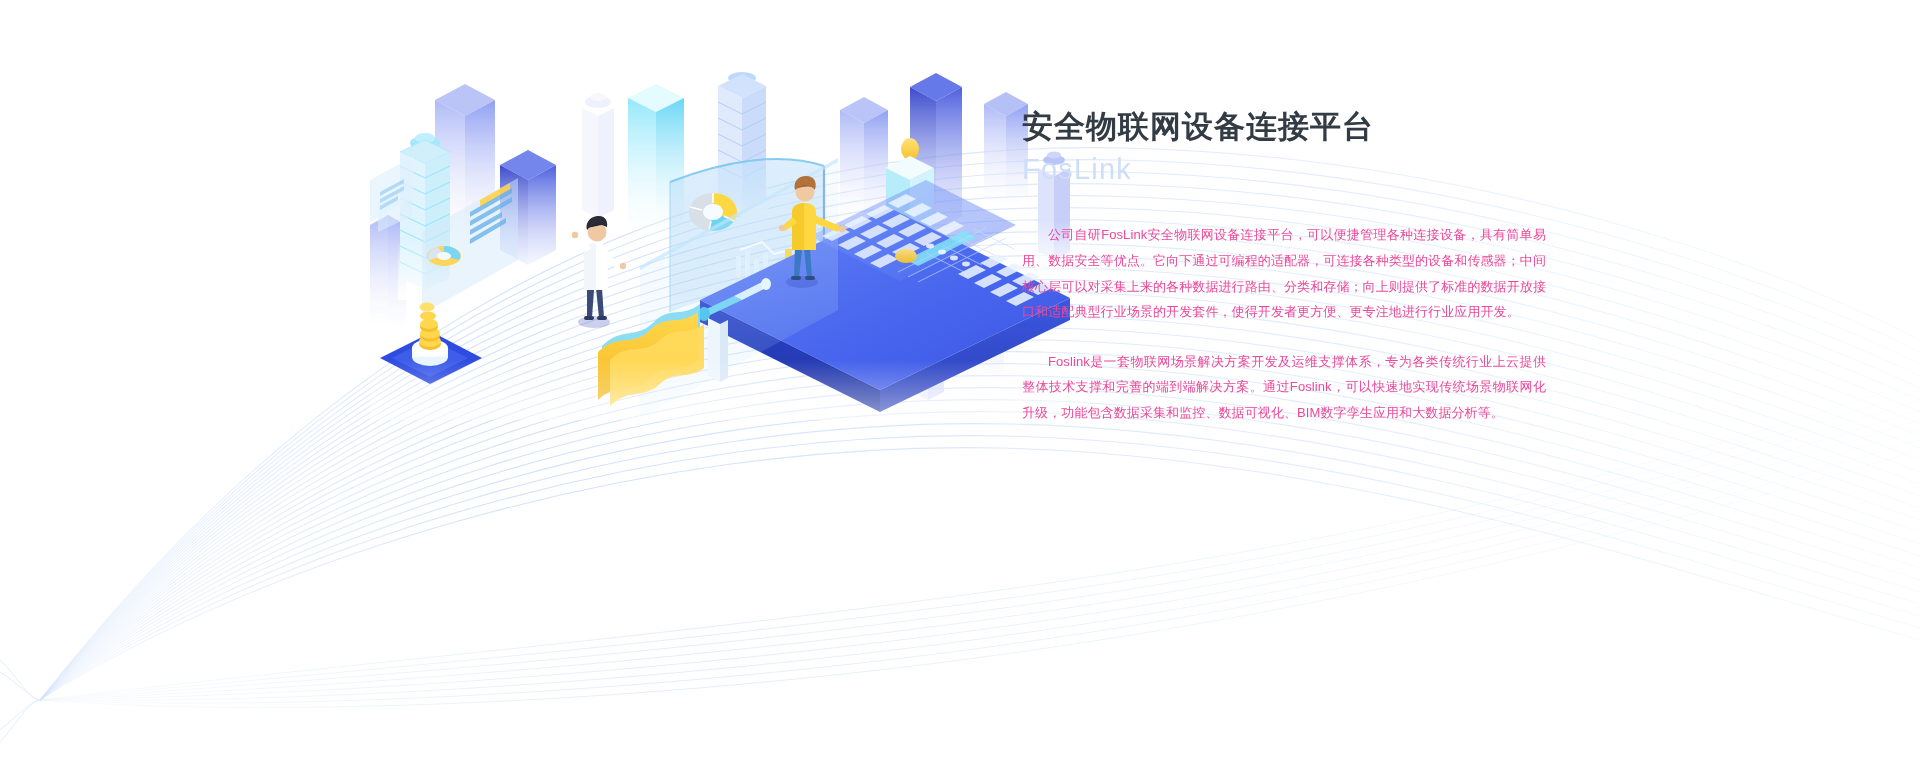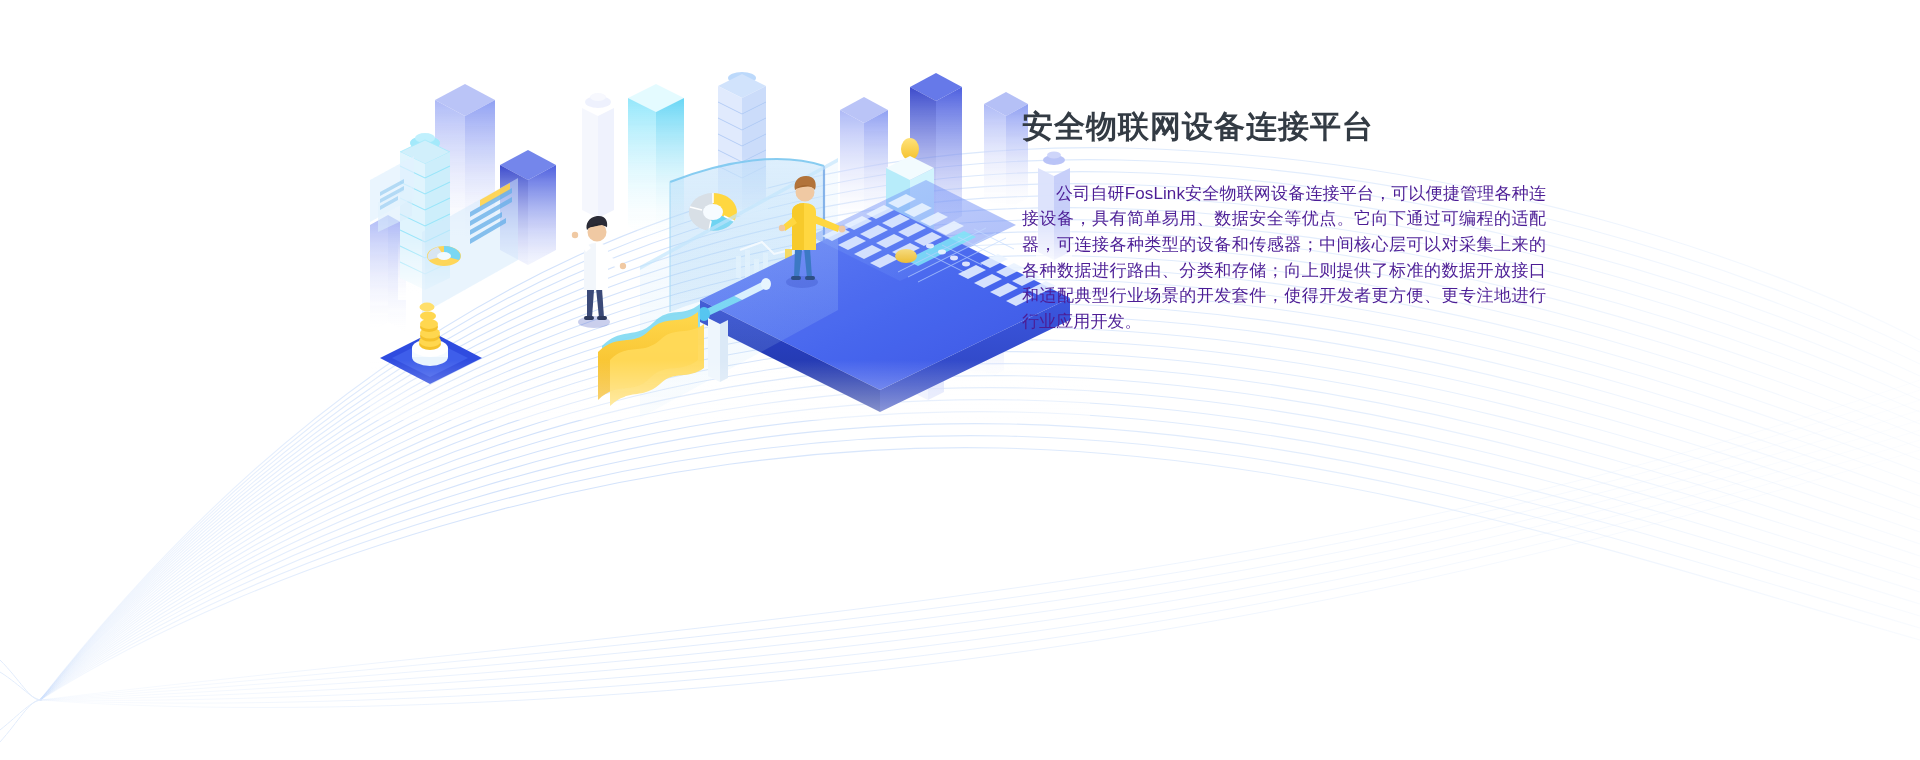--- a/index.html
+++ b/index.html
@@ -71,23 +71,23 @@
     line-height: 1.3;
     margin: 4px 0 0 0;
     white-space: nowrap;
   }
 
   .body-block {
     margin-top: 34px;
   }
 
   .para {
-    font-size: 17px;
+    font-size: 13px;
     line-height: 25.6px;
-    color: #4c1d95;
+    color: #ec4899;
     text-align: justify;
     text-indent: 2em;
     margin: 0 16px 24px 0;
     letter-spacing: 0.1px;
   }
   .para:last-child { margin-bottom: 0; }
 </style>
 </head>
 <body>
 
@@ -562,19 +562,21 @@
         <ellipse cx="58" cy="256" rx="8" ry="4.6" fill="#ffd74f"></ellipse>
         <ellipse cx="57" cy="247" rx="7.5" ry="4.4" fill="#ffdf6b"></ellipse>
       </g>
     </g>
 
     <rect x="0" y="300" width="720" height="60" fill="url(#fadeV)" opacity="0.55"></rect>
   </svg>
 
   <div class="text-col">
     <h1 class="main-title">安全物联网设备连接平台</h1>
+    <div class="sub-title">FosLink</div>
 
     <div class="body-block">
       <p class="para">公司自研FosLink安全物联网设备连接平台，可以便捷管理各种连接设备，具有简单易用、数据安全等优点。它向下通过可编程的适配器，可连接各种类型的设备和传感器；中间核心层可以对采集上来的各种数据进行路由、分类和存储；向上则提供了标准的数据开放接口和适配典型行业场景的开发套件，使得开发者更方便、更专注地进行行业应用开发。</p>
+      <p class="para">Foslink是一套物联网场景解决方案开发及运维支撑体系，专为各类传统行业上云提供整体技术支撑和完善的端到端解决方案。通过Foslink，可以快速地实现传统场景物联网化升级，功能包含数据采集和监控、数据可视化、BIM数字孪生应用和大数据分析等。</p>
     </div>
   </div>
 
 </div>
 
 </body></html>

